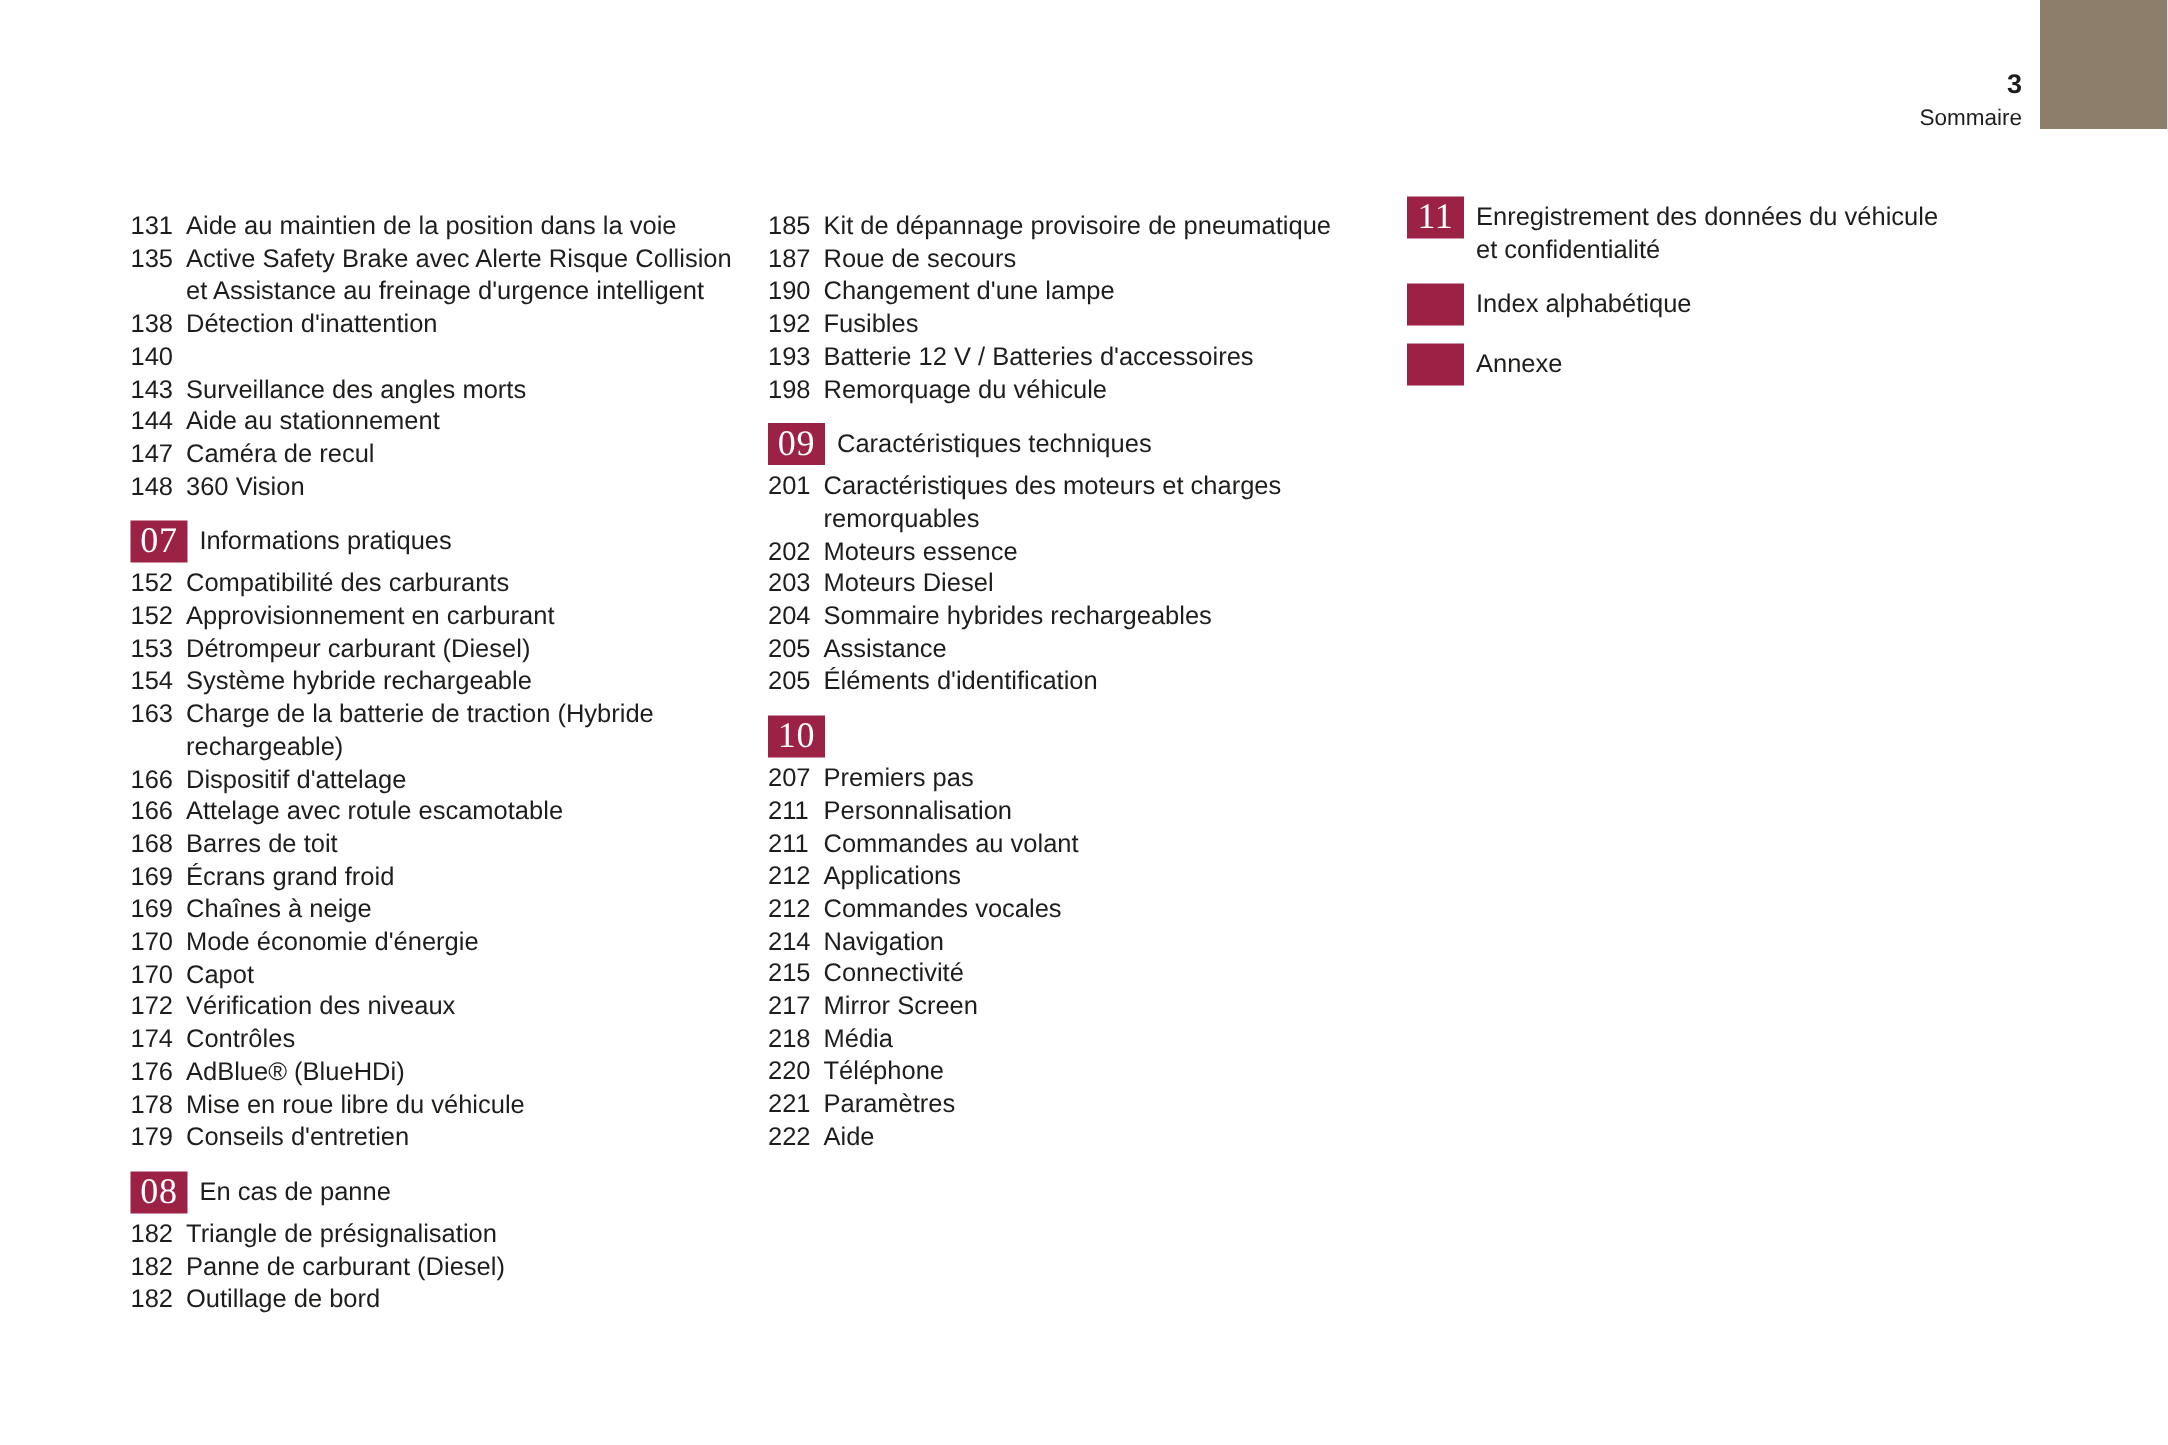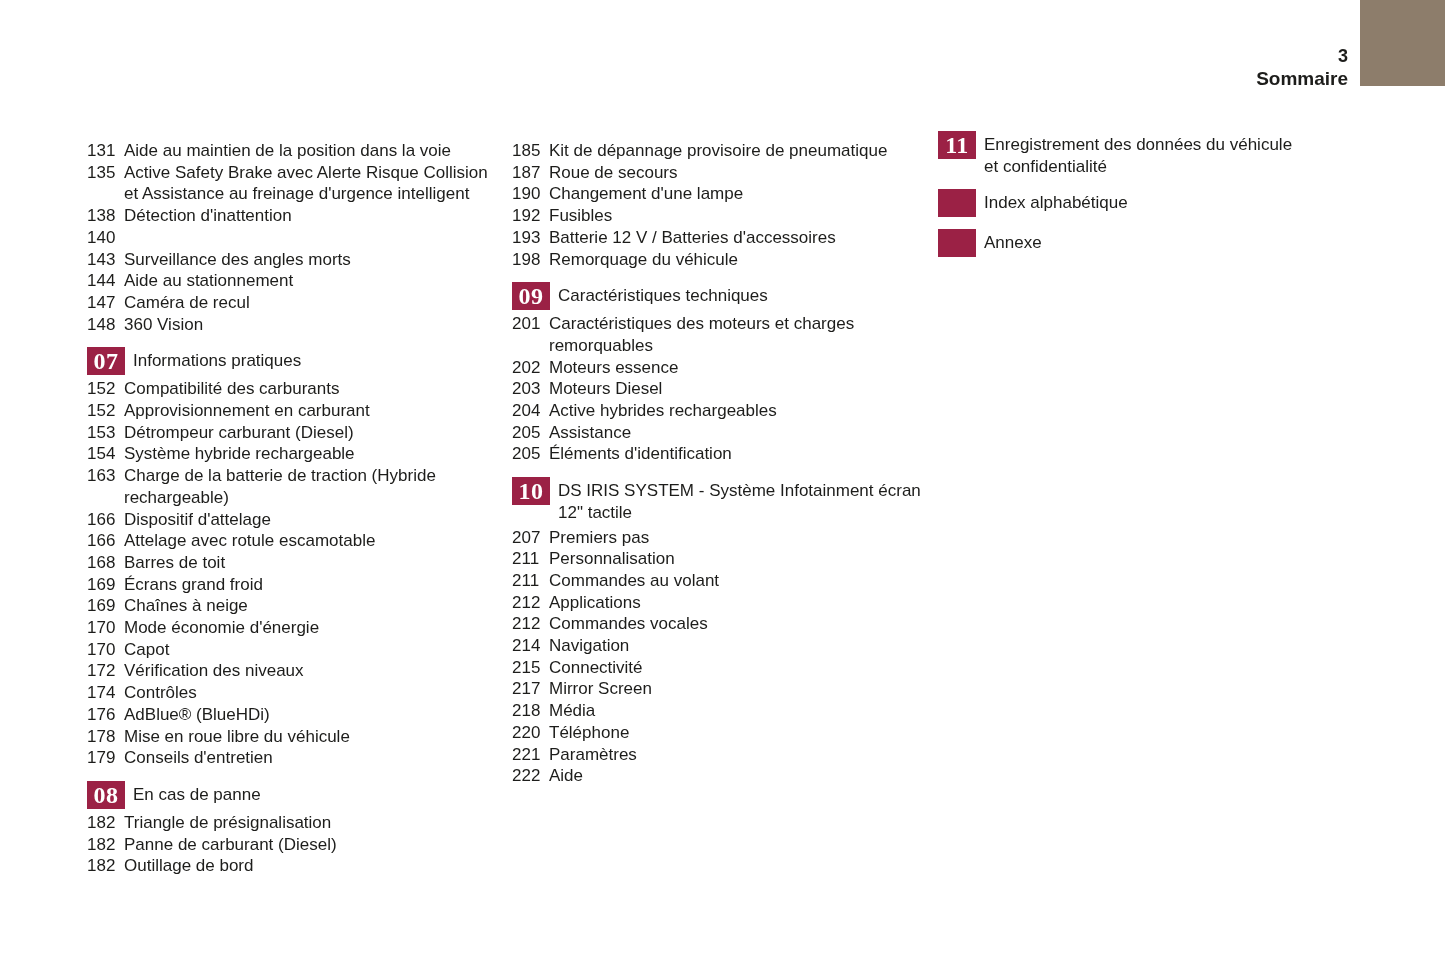--- a/index.html
+++ b/index.html
@@ -14,21 +14,21 @@
   .corner-rect{
     position:absolute;top:0;right:0;
     width:85px;height:86px;
     background:var(--corner,#8d7d6b);
   }
   .page-head{
     position:absolute;top:45px;right:97px;
     text-align:right;
   }
   .page-num{font-size:18px;font-weight:700;line-height:22px;}
-  .page-title{font-size:19px;font-weight:700;line-height:23px;}
+  .page-title{font-size:15px;font-weight:400;line-height:23px;}
 
   .column{position:absolute;top:140px;}
   .col-1{left:87px;width:422px;}
   .col-2{left:512px;width:422px;}
   .col-3{left:938px;top:134px;width:470px;}
 
   .entry{
     display:flex;align-items:flex-start;
     font-size:17px;line-height:21.7px;
   }
@@ -43,21 +43,21 @@
     margin-top:15px;margin-bottom:3px;
     font-size:17px;line-height:21.7px;
   }
   .column > :first-child{margin-top:0;}
   .badge{
     flex:none;width:38px;height:28px;
     margin-top:-3px;margin-right:8px;
     background:var(--accent,#9b2145);
     color:#ffffff;
     font-family:"Liberation Serif", serif;
-    font-weight:700;
+    font-weight:400;
     font-size:24px;line-height:28px;
     text-align:center;
     letter-spacing:0.5px;
   }
   .section .label{white-space:pre-line;}
 </style>
 </head>
 <body style="color: rgb(29, 29, 27);">
 
 <div class="corner-rect"></div>
@@ -227,34 +227,32 @@
     <div class="entry">
     <span class="num">202</span>
     <span class="label">Moteurs essence</span>
   </div>
     <div class="entry">
     <span class="num">203</span>
     <span class="label">Moteurs Diesel</span>
   </div>
     <div class="entry">
     <span class="num">204</span>
-    <span class="label">Active hybrides rechargeables</span>
+    <span class="label">Sommaire hybrides rechargeables</span>
   </div>
     <div class="entry">
     <span class="num">205</span>
     <span class="label">Assistance</span>
   </div>
     <div class="entry">
     <span class="num">205</span>
     <span class="label">Éléments d'identification</span>
   </div>
     <div class="section">
     <span class="badge">10</span>
-    <span class="label">DS IRIS SYSTEM - Système Infotainment écran
-12" tactile</span>
   </div>
     <div class="entry">
     <span class="num">207</span>
     <span class="label">Premiers pas</span>
   </div>
     <div class="entry">
     <span class="num">211</span>
     <span class="label">Personnalisation</span>
   </div>
     <div class="entry">

